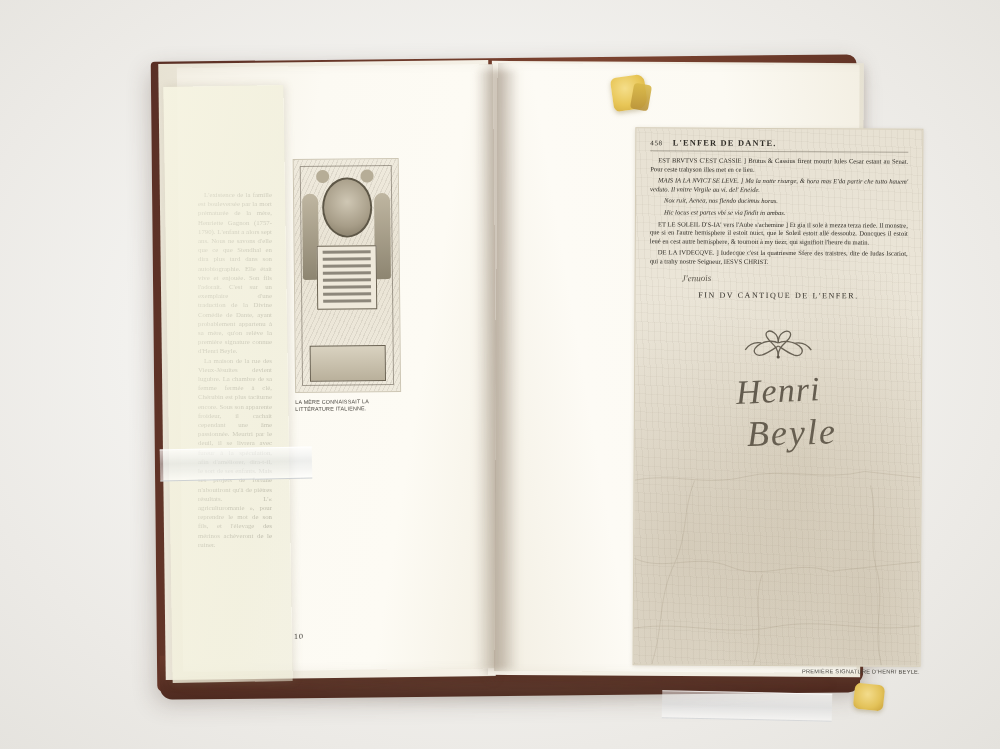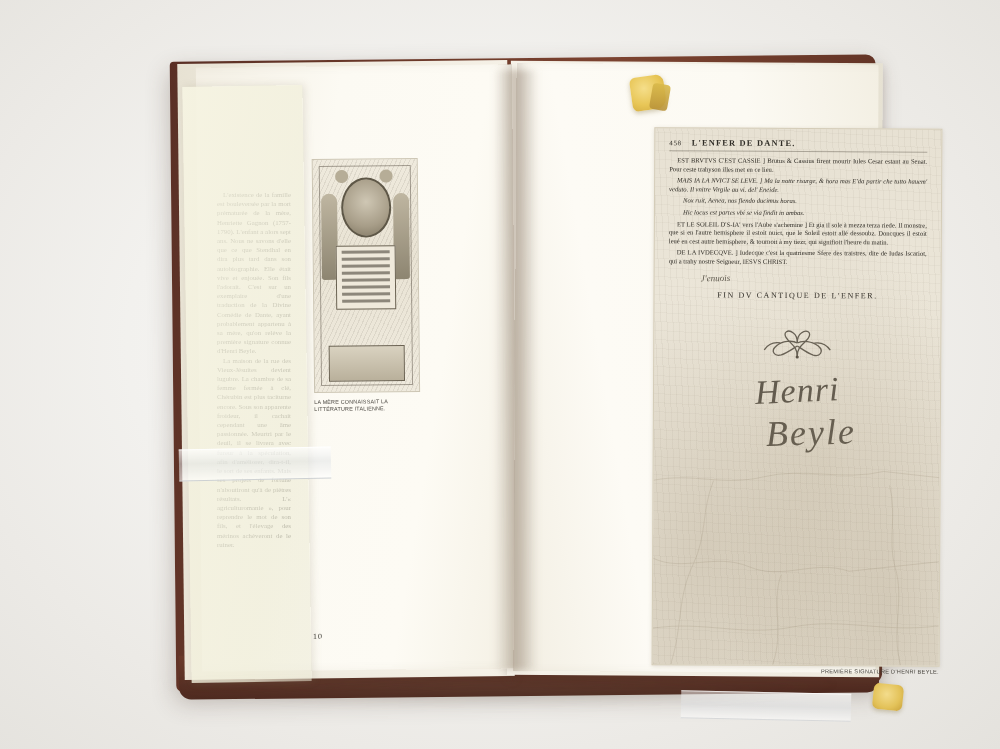--- a/index.html
+++ b/index.html
@@ -26,21 +26,21 @@
   #backdrop {
     position: absolute;
     inset: 0;
     background:
       radial-gradient(ellipse at 48% 46%, #fbfbfa 0%, #f2f1ee 48%, #eceae6 72%, #e4e2dd 100%);
   }
 
   
   .book {
     position: absolute;
-    left: 95px;
+    left: 76px;
     top: 40px;
     width: 820px;
     height: 660px;
   }
 
   
   .cover {
     position: absolute;
     left: 78px;
     top: 18px;

